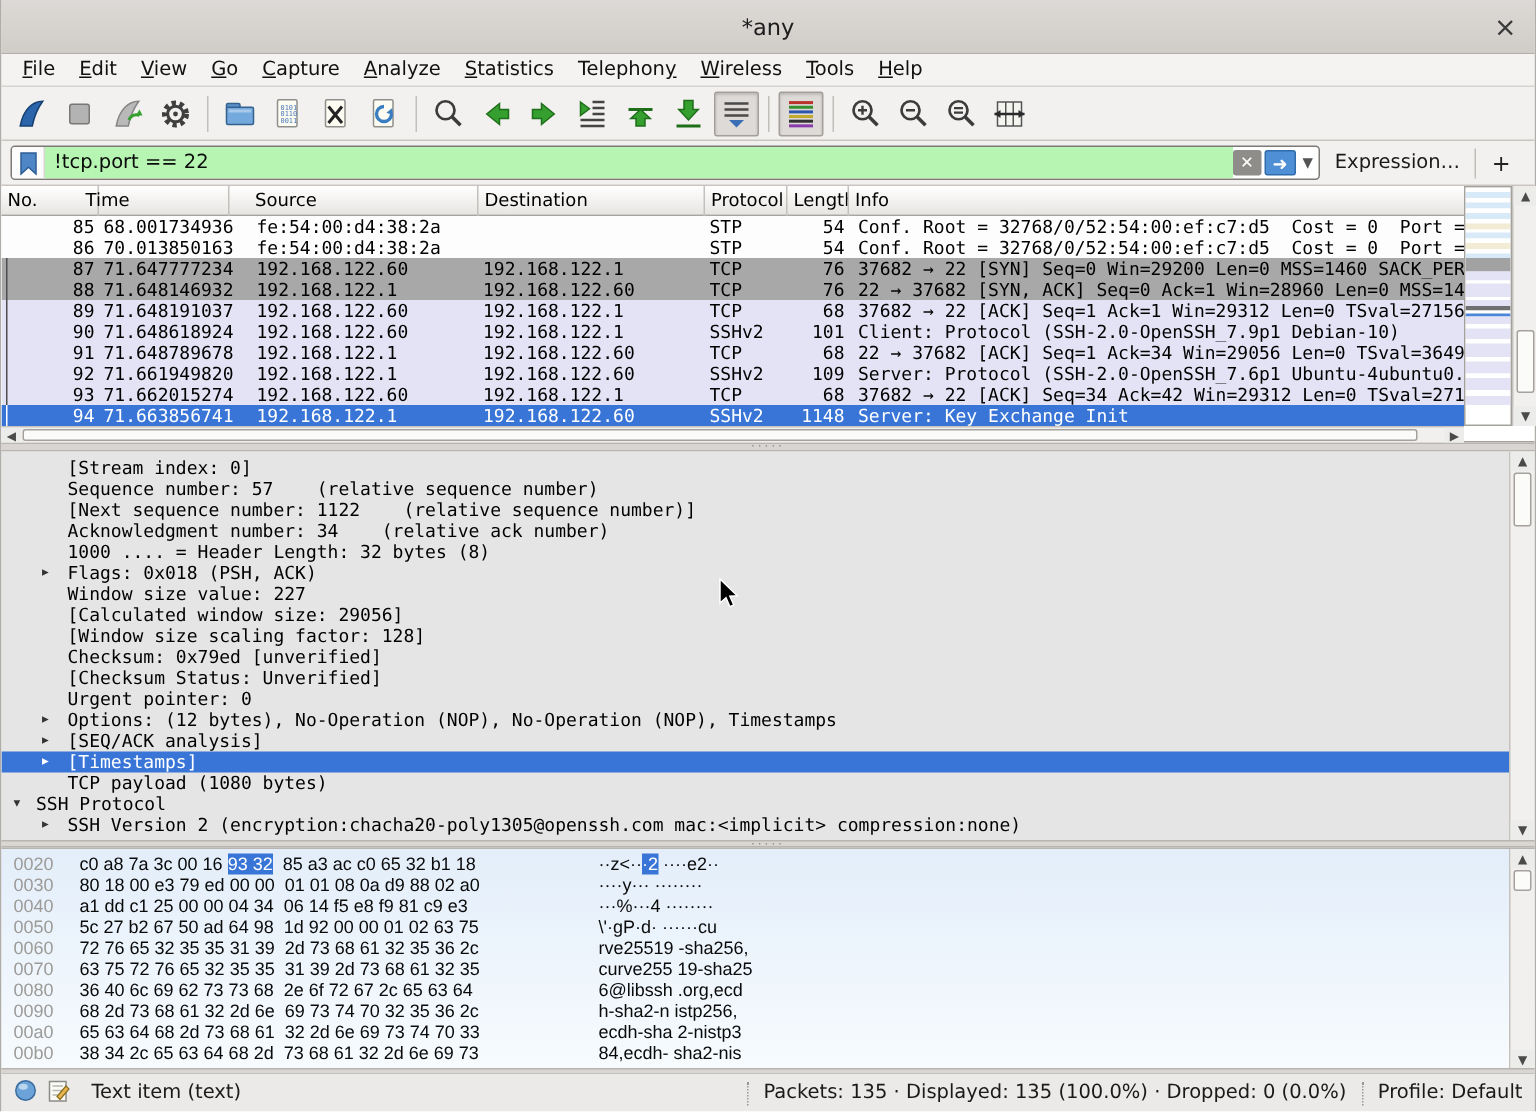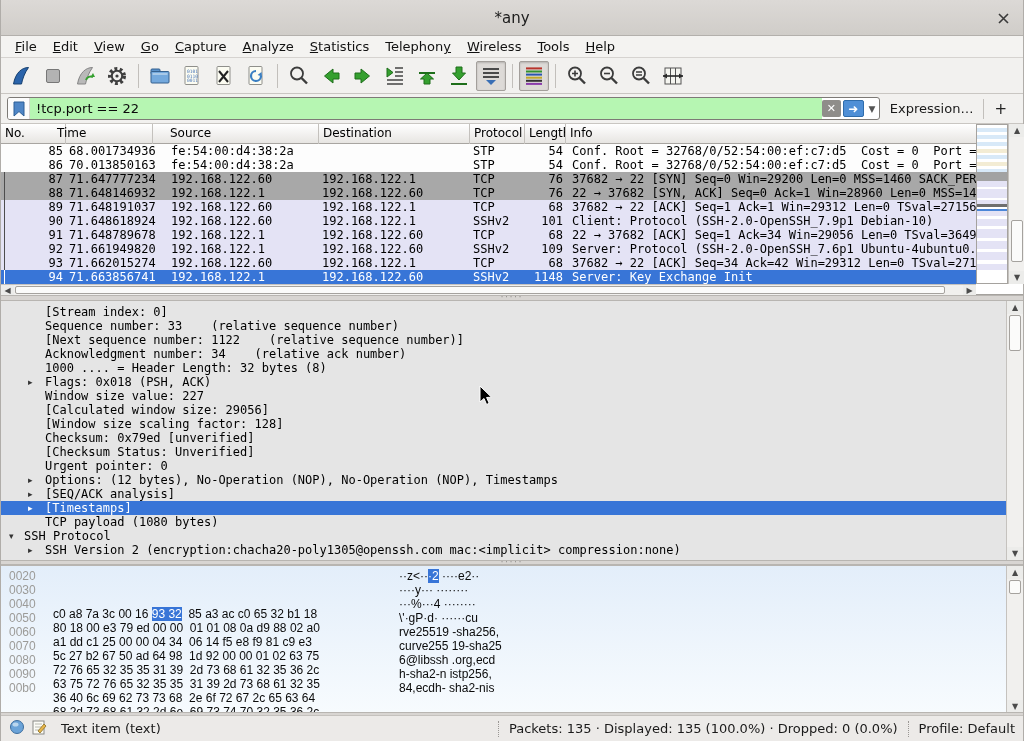--- a/index.html
+++ b/index.html
@@ -72,21 +72,21 @@
   .dline { height:14px; line-height:14px; font-family:"DejaVu Sans Mono", monospace; font-size:12px; color:#000; white-space:pre; position:relative; overflow:hidden; }
   .dline .arrow { position:absolute; top:0; font-size:9px; color:#333; font-family:"DejaVu Sans", sans-serif; }
   .dline.sel { background:#3875d7; color:#fff; }
   .dline.sel .arrow { color:#fff; }
 
   
   .hexpane { position:relative; height:147px; background:linear-gradient(#e3eefa,#f7fbfe); overflow:hidden; flex:0 0 auto; border-top:1px solid #b8b5b1; }
   .hexrows { position:absolute; left:0; top:3px; width:1007px; }
   .hrow { height:14px; line-height:14px; font-family:Liberation Sans, sans-serif; font-size:12px; white-space:pre; display:flex; }
   .h-off { width:36px; margin-left:8px; color:#9c9b98; flex:0 0 auto; }
-  .h-hex { margin-left:8px; width:346px; color:#0a0a0a; flex:0 0 auto;margin-top:38px; }
+  .h-hex { margin-left:8px; width:346px; color:#0a0a0a; flex:0 0 auto; }
   .h-asc { color:#0a0a0a; }
   .hl { background:#3875d7; color:#fff; }
 
   
   .statusband { height:3px; background:#d8d5d2; border-top:1px solid #b8b5b1; flex:0 0 auto; }
   .statusbar { height:26px; background:#eceae8; border-top:1px solid #c5c2be; display:flex; align-items:center; padding:0 8px; flex:1 0 auto; font-size:13px; color:#1a1a1a; }
   .sb-icons { display:flex; align-items:center; gap:6px; margin-right:14px; }
   .sb-left { flex:1; }
   .sb-dots { width:1px; height:16px; border-left:1px dotted #9a9794; margin:0 10px; }
 
@@ -433,21 +433,21 @@
     </div>
   </div>
 
   <div class="splitter">
       <span class="dots">·····</span>
     </div>
 
   <div class="details">
     <div class="detail-lines" id="detailLines">
         <div class="dline" style="padding-left: 44px;">[Stream index: 0]</div>
-        <div class="dline" style="padding-left: 44px;">Sequence number: 33    (relative sequence number)</div>
+        <div class="dline" style="padding-left: 44px;">Sequence number: 57    (relative sequence number)</div>
         <div class="dline" style="padding-left: 44px;">[Next sequence number: 1122    (relative sequence number)]</div>
         <div class="dline" style="padding-left: 44px;">Acknowledgment number: 34    (relative ack number)</div>
         <div class="dline" style="padding-left: 44px;">1000 .... = Header Length: 32 bytes (8)</div>
         <div class="dline" style="padding-left: 44px;"><span class="arrow" style="left: 27px;">▸</span>Flags: 0x018 (PSH, ACK)</div>
         <div class="dline" style="padding-left: 44px;">Window size value: 227</div>
         <div class="dline" style="padding-left: 44px;">[Calculated window size: 29056]</div>
         <div class="dline" style="padding-left: 44px;">[Window size scaling factor: 128]</div>
         <div class="dline" style="padding-left: 44px;">Checksum: 0x79ed [unverified]</div>
         <div class="dline" style="padding-left: 44px;">[Checksum Status: Unverified]</div>
         <div class="dline" style="padding-left: 44px;">Urgent pointer: 0</div>
@@ -472,20 +472,21 @@
   <div class="hexpane">
     <div class="hexrows" id="hexRows">
         <div class="hrow"><span class="h-off">0020</span><span class="h-hex"><span>c0 a8 7a 3c 00 16 </span><span class="hl">93 32</span><span>  85 a3 ac c0 65 32 b1 18</span></span><span class="h-asc"><span>··z&lt;··</span><span class="hl">·2</span><span> ····e2··</span></span></div>
         <div class="hrow"><span class="h-off">0030</span><span class="h-hex"><span>80 18 00 e3 79 ed 00 00  01 01 08 0a d9 88 02 a0</span></span><span class="h-asc"><span>····y··· ········</span></span></div>
         <div class="hrow"><span class="h-off">0040</span><span class="h-hex"><span>a1 dd c1 25 00 00 04 34  06 14 f5 e8 f9 81 c9 e3</span></span><span class="h-asc"><span>···%···4 ········</span></span></div>
         <div class="hrow"><span class="h-off">0050</span><span class="h-hex"><span>5c 27 b2 67 50 ad 64 98  1d 92 00 00 01 02 63 75</span></span><span class="h-asc"><span>\'·gP·d· ······cu</span></span></div>
         <div class="hrow"><span class="h-off">0060</span><span class="h-hex"><span>72 76 65 32 35 35 31 39  2d 73 68 61 32 35 36 2c</span></span><span class="h-asc"><span>rve25519 -sha256,</span></span></div>
         <div class="hrow"><span class="h-off">0070</span><span class="h-hex"><span>63 75 72 76 65 32 35 35  31 39 2d 73 68 61 32 35</span></span><span class="h-asc"><span>curve255 19-sha25</span></span></div>
         <div class="hrow"><span class="h-off">0080</span><span class="h-hex"><span>36 40 6c 69 62 73 73 68  2e 6f 72 67 2c 65 63 64</span></span><span class="h-asc"><span>6@libssh .org,ecd</span></span></div>
         <div class="hrow"><span class="h-off">0090</span><span class="h-hex"><span>68 2d 73 68 61 32 2d 6e  69 73 74 70 32 35 36 2c</span></span><span class="h-asc"><span>h-sha2-n istp256,</span></span></div>
+        <div class="hrow"><span class="h-off">00a0</span><span class="h-hex"><span>65 63 64 68 2d 73 68 61  32 2d 6e 69 73 74 70 33</span></span><span class="h-asc"><span>ecdh-sha 2-nistp3</span></span></div>
         <div class="hrow"><span class="h-off">00b0</span><span class="h-hex"><span>38 34 2c 65 63 64 68 2d  73 68 61 32 2d 6e 69 73</span></span><span class="h-asc"><span>84,ecdh- sha2-nis</span></span></div>
       </div>
     <div class="vscroll" style="right:0; top:0; height:147px; position:absolute;">
       <div class="sb-arrow" style="top:0;">▲</div>
       <div class="sb-thumb" style="top:14px; height:14px;"></div>
       <div class="sb-arrow" style="bottom:0;">▼</div>
     </div>
   </div>
 
   <div class="statusband"></div>

